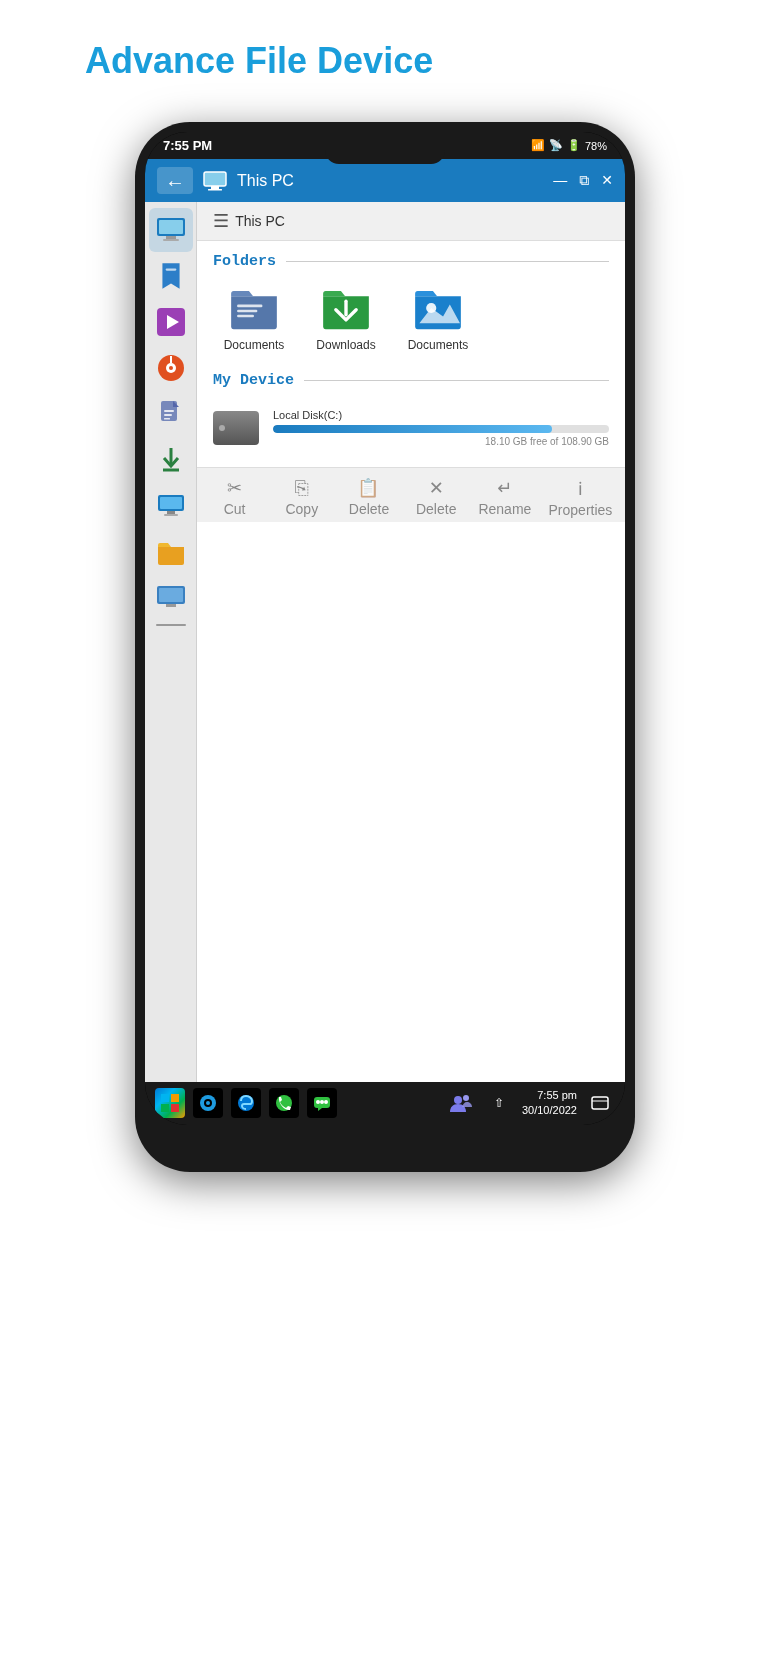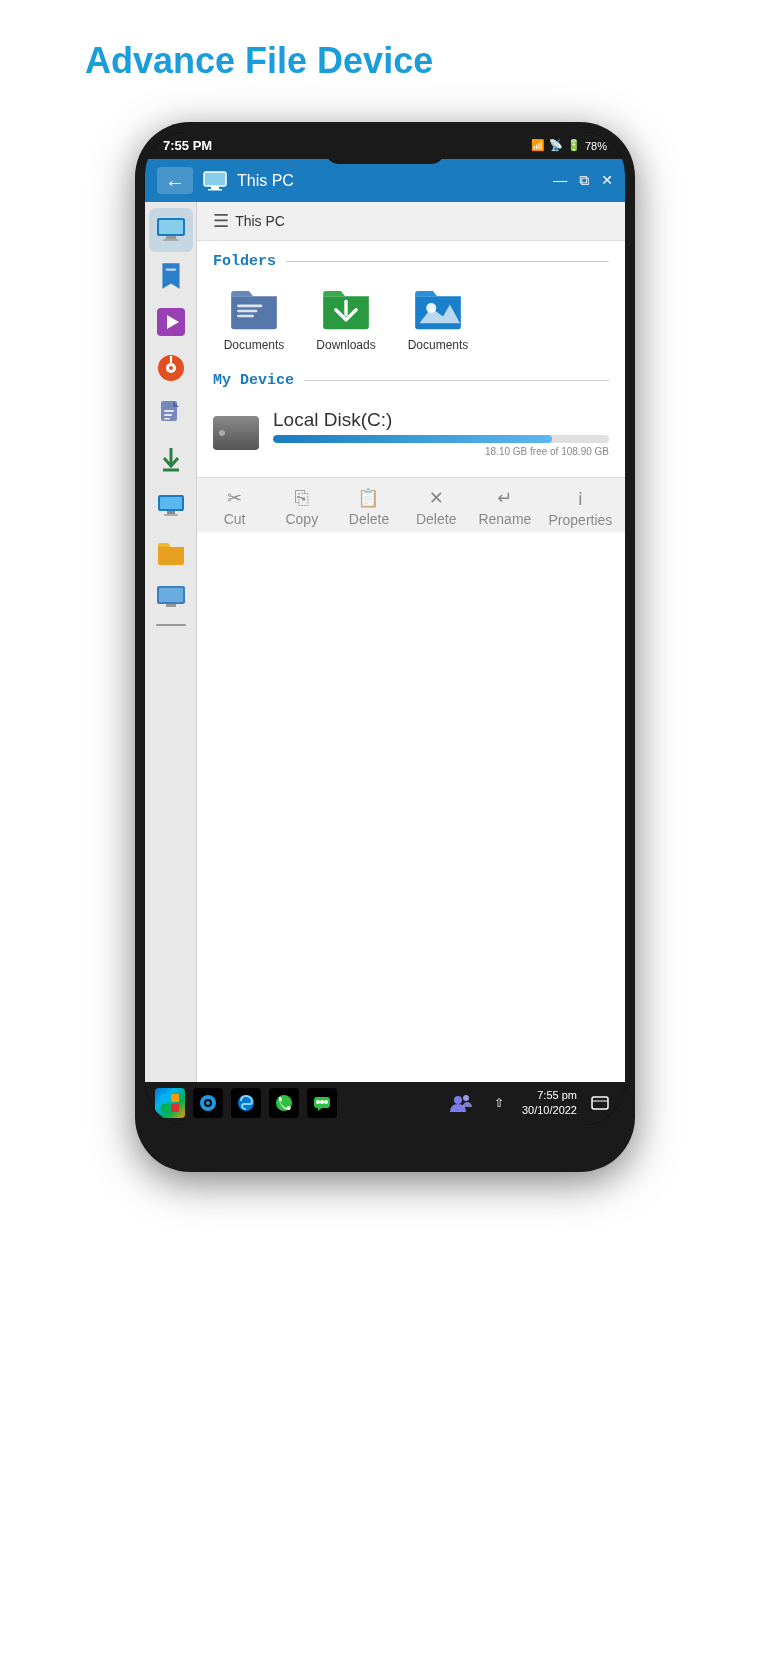--- a/index.html
+++ b/index.html
@@ -230,21 +230,21 @@
     }
     .hdd-dot {
       width: 6px; height: 6px;
       background: #aaa;
       border-radius: 50%;
       position: absolute;
       left: 6px;
     }
     .disk-info { flex: 1; }
     .disk-name {
-      font-size: 19px;
+      font-size: 11px;
       color: #333;
       font-weight: 500;
       margin-bottom: 4px;
     }
     .disk-bar-outer {
       width: 100%;
       height: 8px;
       background: #e0e0e0;
       border-radius: 4px;
       overflow: hidden;

